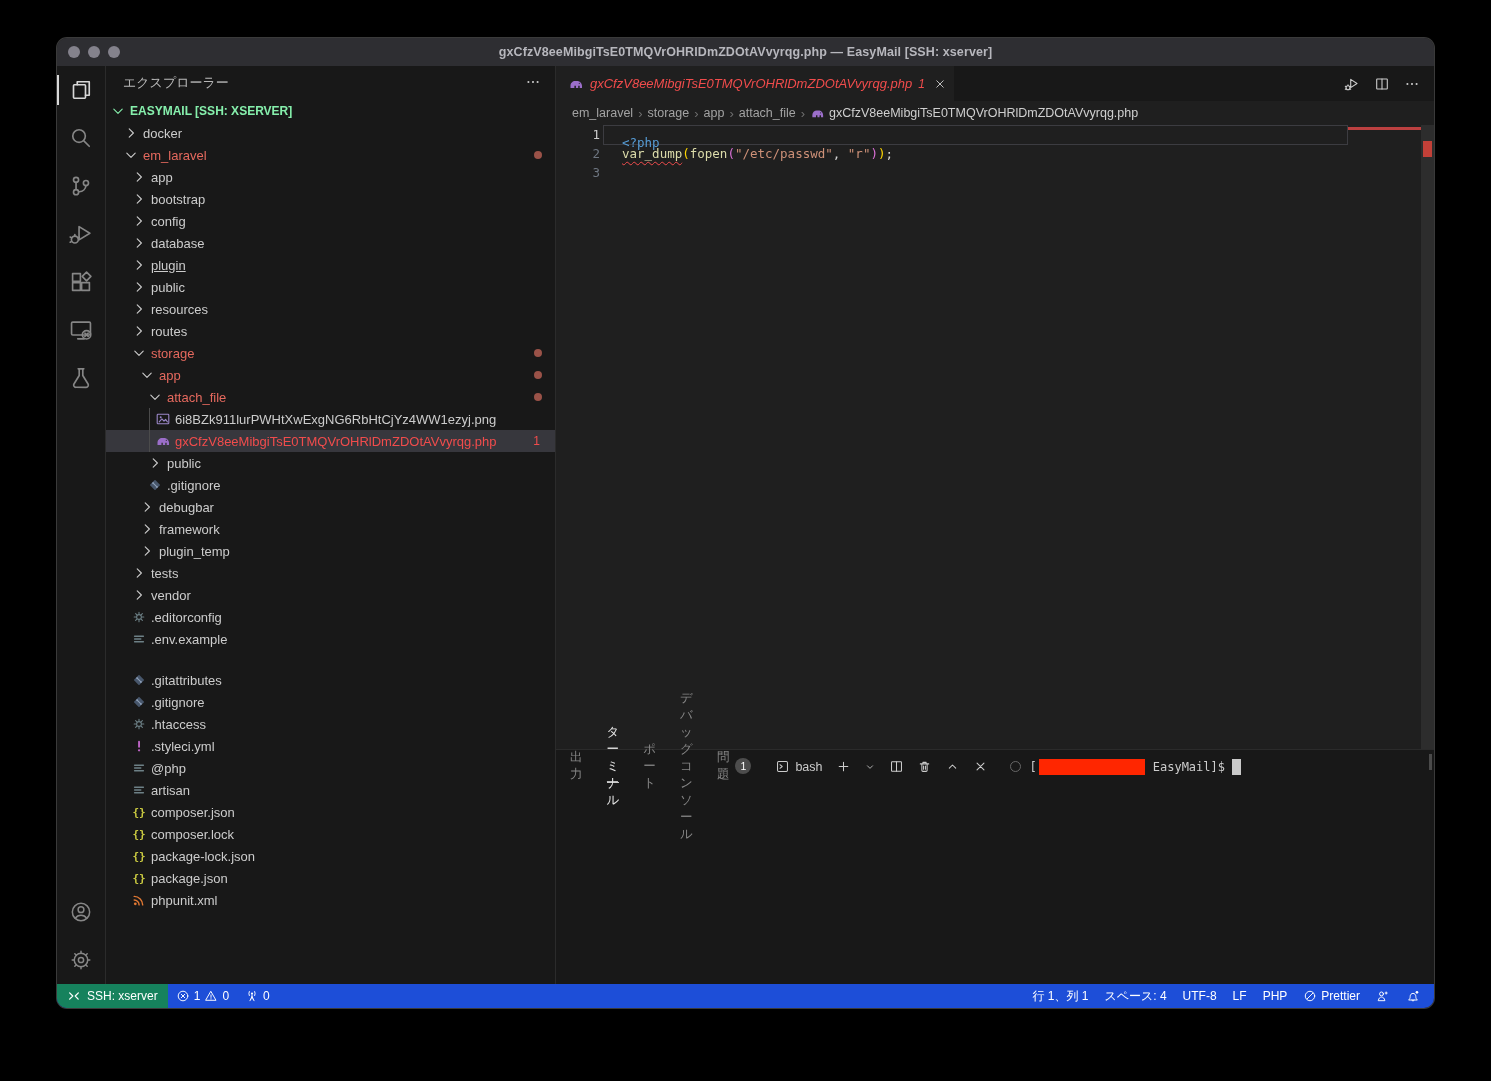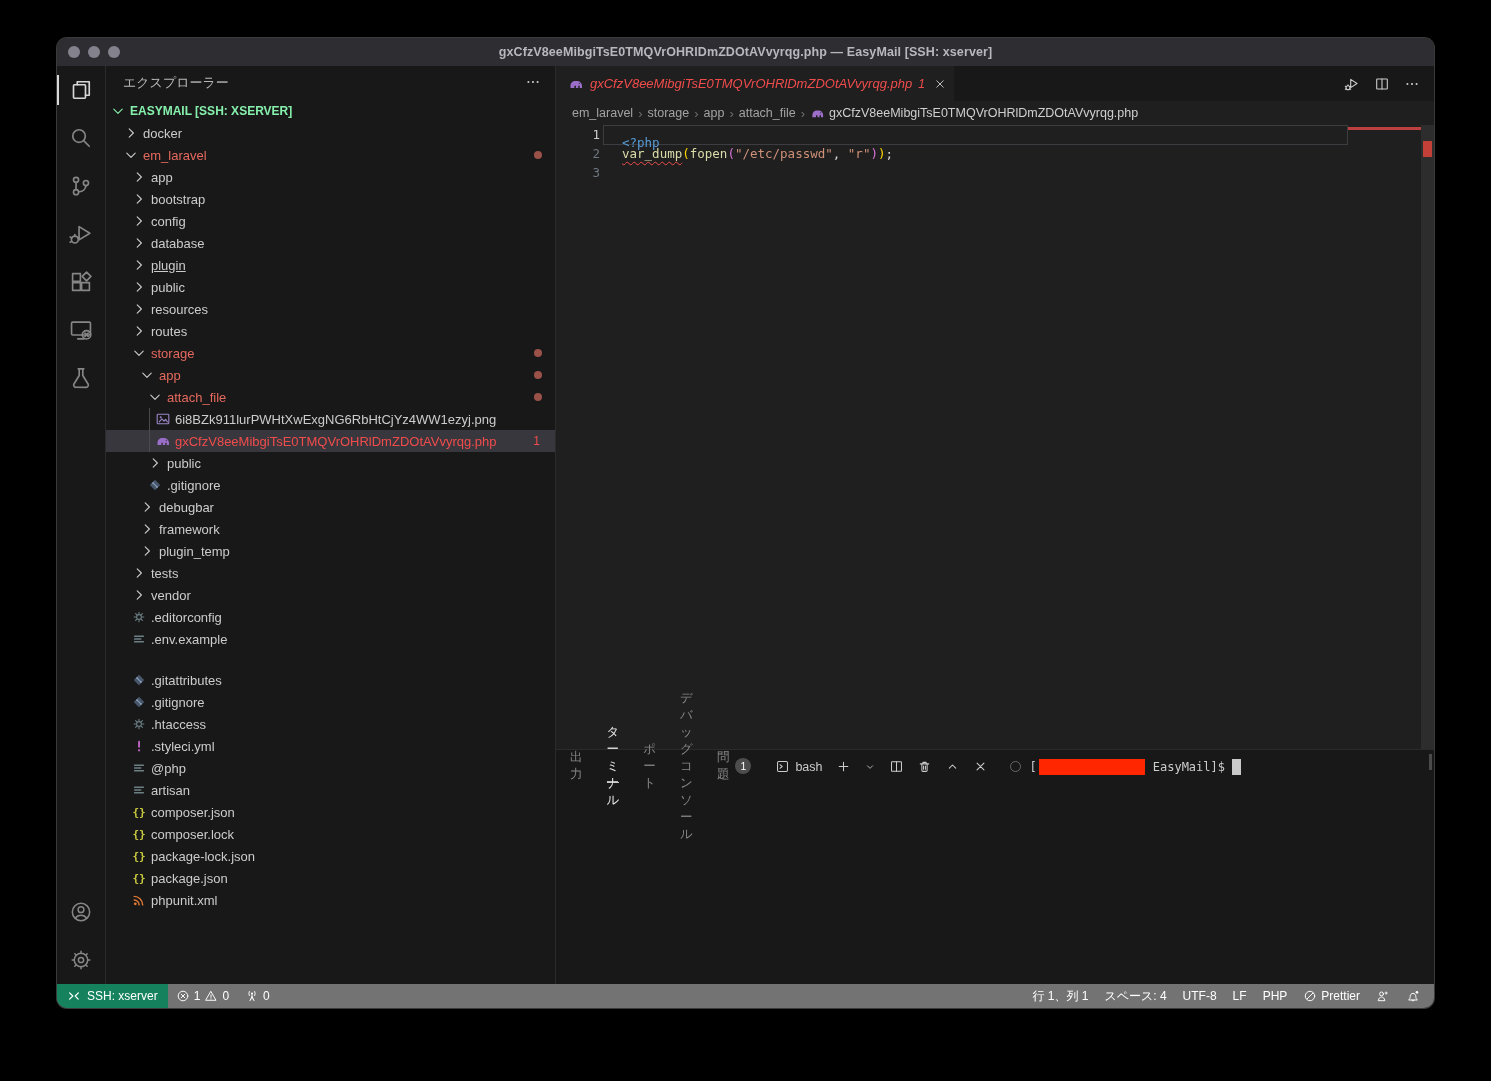--- a/index.html
+++ b/index.html
@@ -70,21 +70,21 @@
   .panel-actions{margin-left:auto;display:flex;align-items:center;gap:13px;color:#cccccc;}
   .panel-actions .pa{display:flex;align-items:center;gap:5px;font-size:12.5px;cursor:pointer;}
   .terminal{flex:1;position:relative;font-family:"DejaVu Sans Mono","Liberation Mono",monospace;font-size:12px;color:#cccccc;}
   .tline{position:absolute;left:8px;top:8px;display:flex;align-items:center;height:17px;}
   .cmd-circle{width:9px;height:9px;border:1px solid #666;border-radius:50%;margin-right:9px;flex:none;}
   .redact{width:106px;height:16px;background:#ff2600;display:inline-block;margin-left:2px;}
   .tsuffix{margin-left:8px;}
   .cursorblk{width:9px;height:16px;background:#c9c9c9;margin-left:7px;}
   .term-scroll{position:absolute;right:2px;top:4px;width:3px;height:16px;background:#4a4a4a;}
   
-  .statusbar{height:24px;flex:0 0 24px;background:#737373;display:flex;align-items:center;color:#fff;font-size:12px;}
+  .statusbar{height:24px;flex:0 0 24px;background:#1d4ed8;display:flex;align-items:center;color:#fff;font-size:12px;}
   .sb-left,.sb-right{display:flex;align-items:center;height:100%;}
   .sb-right{margin-left:auto;padding-right:6px;}
   .sb-item{display:flex;align-items:center;gap:4px;padding:0 8px;height:100%;cursor:pointer;white-space:nowrap;}
   .sb-remote{background:#16825d;padding:0 10px;gap:6px;}
   .icn{display:inline-flex;align-items:center;justify-content:center;flex:none;}
 </style>
 </head>
 <body>
 
 <div class="window">

